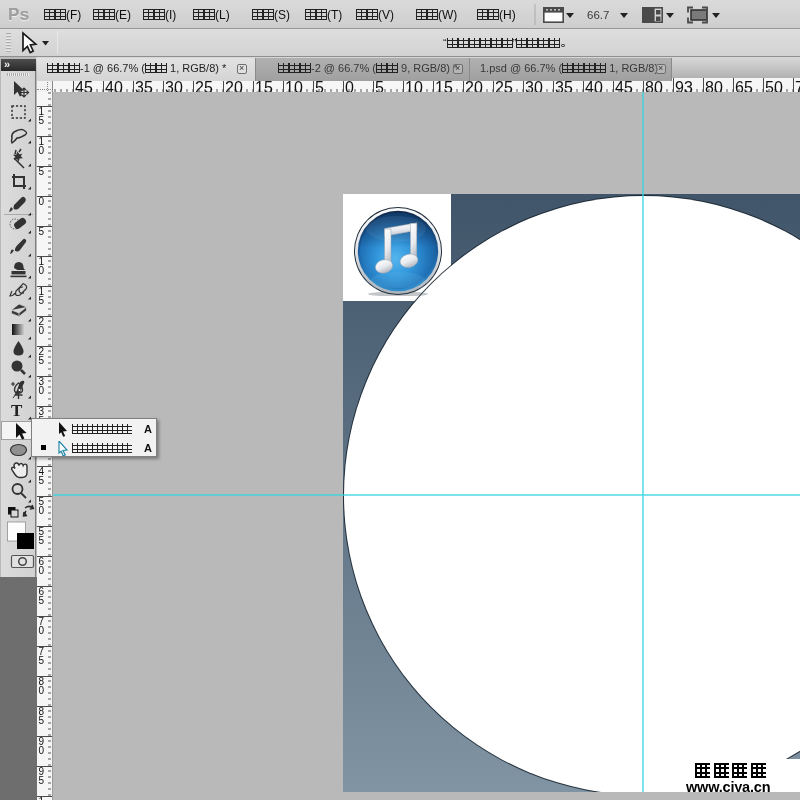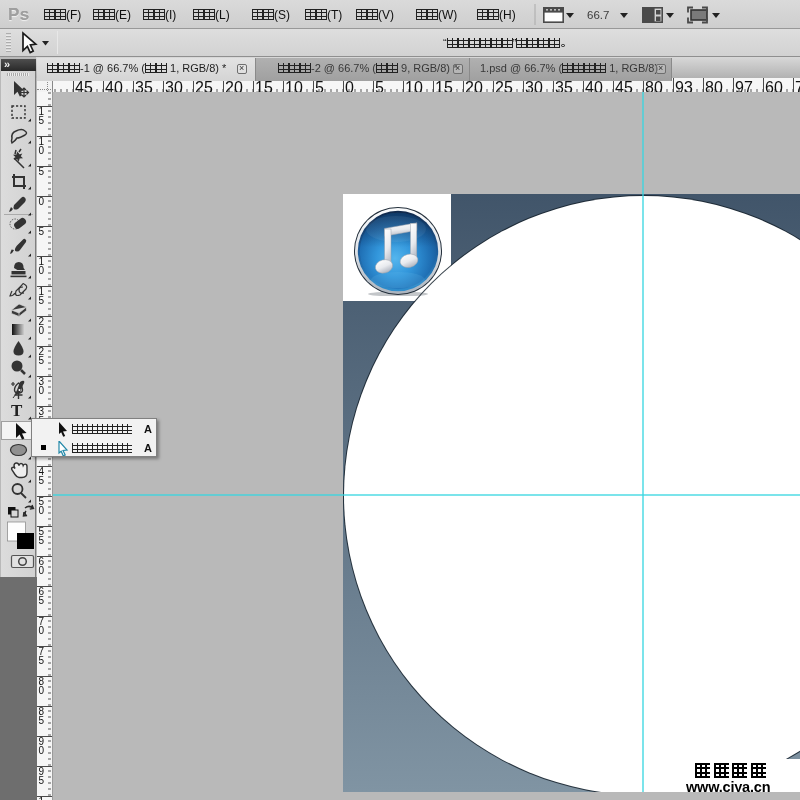--- a/index.html
+++ b/index.html
@@ -205,23 +205,23 @@
       <div class="hlab" style="left: 532px;">40</div>
       <div class="hmaj" style="left: 559.5px;"></div>
       <div class="hlab" style="left: 562px;">45</div>
       <div class="hmaj" style="left: 589.5px;"></div>
       <div class="hlab" style="left: 592px;">80</div>
       <div class="hmaj" style="left: 619.5px;"></div>
       <div class="hlab" style="left: 622px;">93</div>
       <div class="hmaj" style="left: 649.5px;"></div>
       <div class="hlab" style="left: 652px;">80</div>
       <div class="hmaj" style="left: 679.5px;"></div>
-      <div class="hlab" style="left: 682px;">97</div>
+      <div class="hlab" style="left: 682px;">65</div>
       <div class="hmaj" style="left: 709.5px;"></div>
-      <div class="hlab" style="left: 712px;">60</div>
+      <div class="hlab" style="left: 712px;">50</div>
       <div class="hmaj" style="left: 739.5px;"></div>
       <div class="hlab" style="left: 742px;">75</div>
     </div>
 <div class="abs" id="vruler">
       <div id="vticks"></div>
       <div class="vmaj" style="top: 14px;"></div>
       <div class="vlab" style="top: 16px;">1<br>5</div>
       <div class="vmaj" style="top: 44px;"></div>
       <div class="vlab" style="top: 46px;">1<br>0</div>
       <div class="vmaj" style="top: 74px;"></div>

